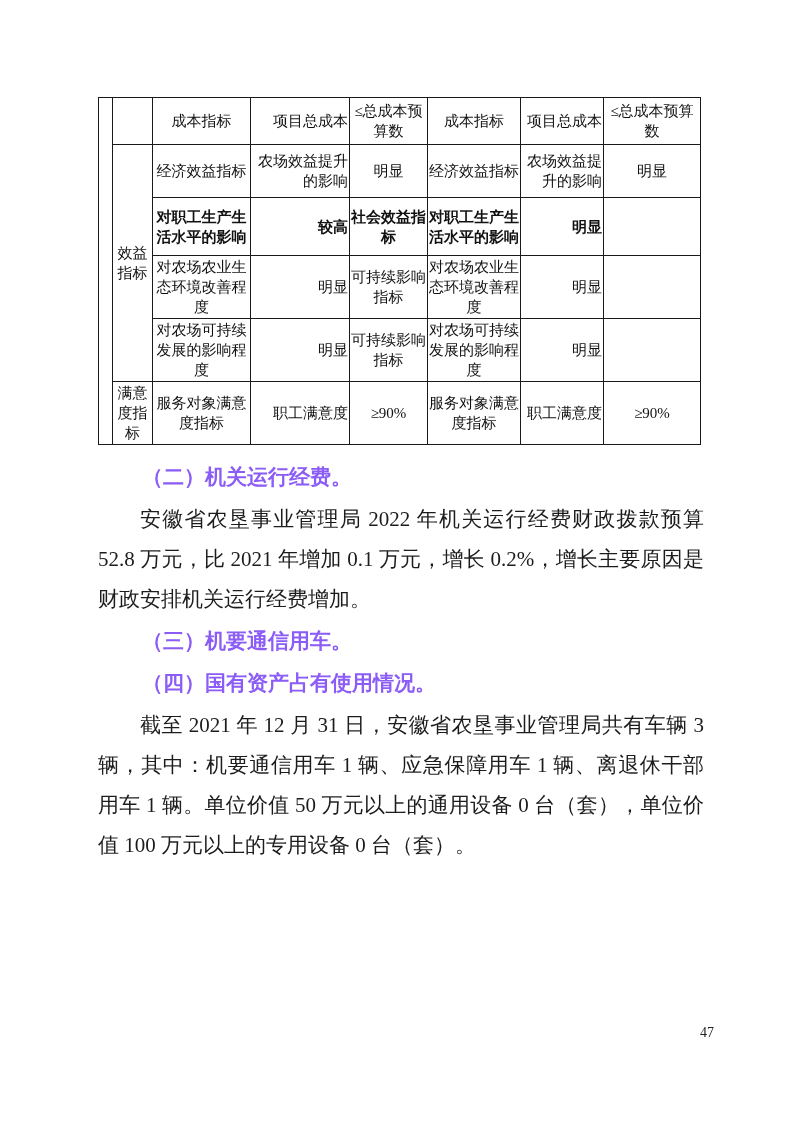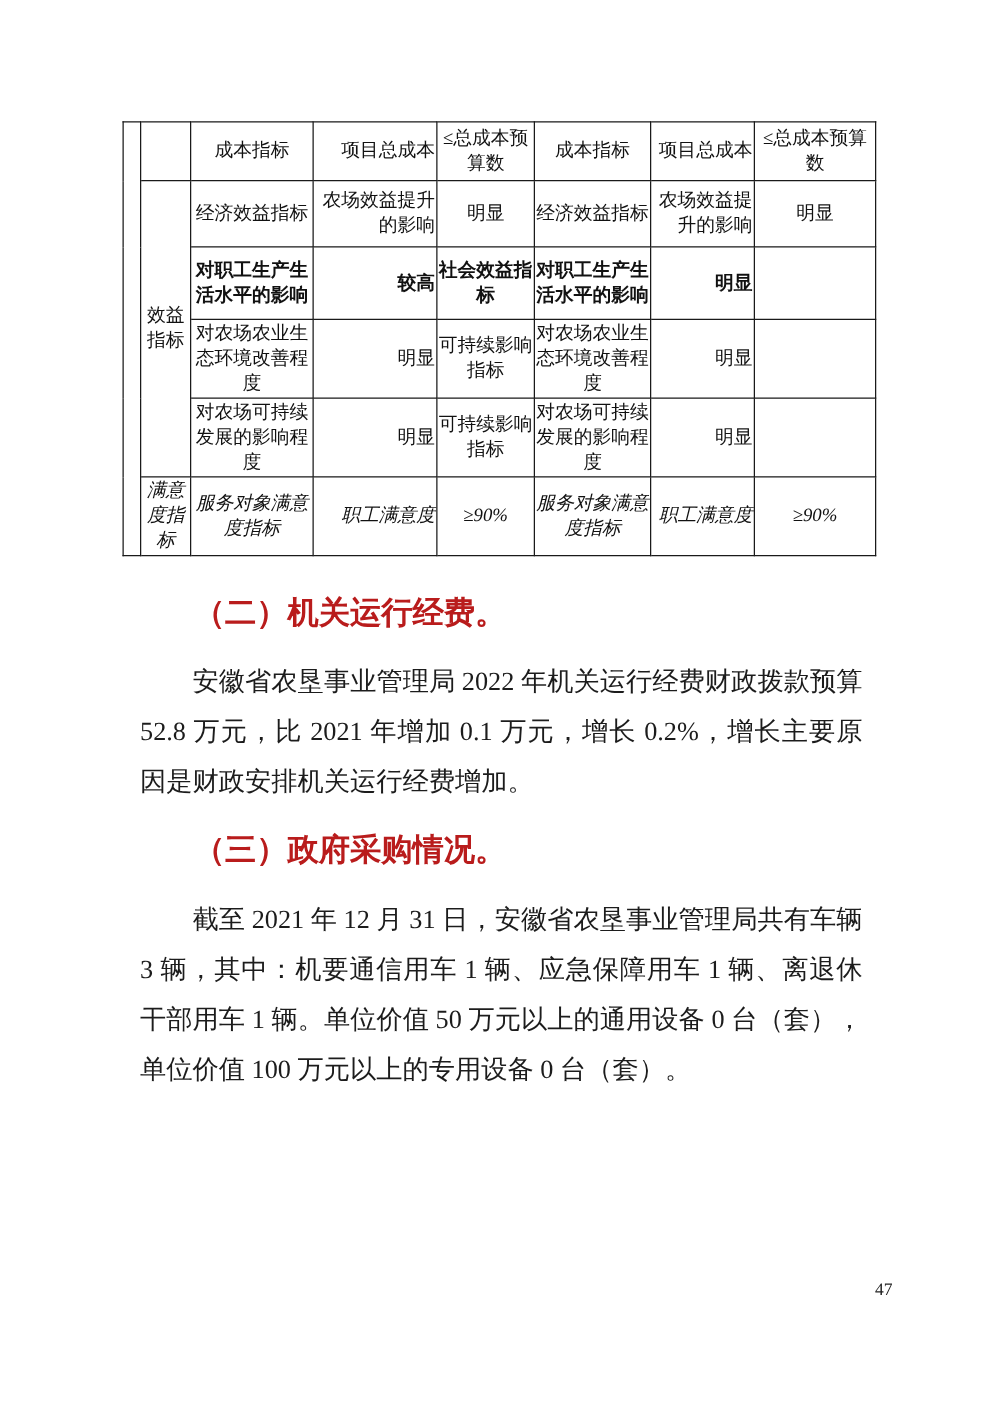--- a/index.html
+++ b/index.html
@@ -28,40 +28,40 @@
     vertical-align:middle;
     overflow:hidden;
     word-break:break-all;
   }
   table.perf td.left { text-align:right; }
   tr.r0 { height:47px; }
   tr.r1 { height:53px; }
   tr.r2 { height:58px;font-weight:bold; }
   tr.r3 { height:58px; }
   tr.r4 { height:57px; }
-  tr.r5 { height:59px;font-style:italic; }
+  tr.r5 { height:59px; }
 
   
   .content {
     position:absolute; left:98px; top:455px;
     width:606px;
     font-size:21px; line-height:40px;
     text-align:justify;
     color:#1c1c1c;
   }
   .content h3 {
-    margin:15px;
-    font-size:25px; font-weight:bold;
+    margin:2px;
+    font-size:21px; font-weight:bold;
     line-height:40px;
     text-indent:42px;
     font-family:"Liberation Sans","DejaVu Sans",sans-serif;
-    color:#b91c1c;
+    color:#8b5cf6;
   }
   .content p {
-    margin:14px;
+    margin:0;
     text-indent:42px;
   }
 
   .page-num {
     position:absolute; left:680px; top:1024px;
     font-size:14px; line-height:18px;
     color:#222222;
     margin-left:20px;
   }
 </style>
@@ -133,19 +133,20 @@
         <td>服务对象满意度指标</td>
         <td class="left">职工满意度</td>
         <td>≥90%</td>
       </tr>
     </tbody>
   </table>
 
   <div class="content">
     <h3>（二）机关运行经费。</h3>
     <p>安徽省农垦事业管理局 2022 年机关运行经费财政拨款预算 52.8 万元，比 2021 年增加 0.1 万元，增长 0.2%，增长主要原因是财政安排机关运行经费增加。</p>
-    <h3>（三）政府采购情况。</h3>
+    <h3>（三）机要通信用车。</h3>
+    <h3>（四）国有资产占有使用情况。</h3>
     <p>截至 2021 年 12 月 31 日，安徽省农垦事业管理局共有车辆 3 辆，其中：机要通信用车 1 辆、应急保障用车 1 辆、离退休干部用车 1 辆。单位价值 50 万元以上的通用设备 0 台（套），单位价值 100 万元以上的专用设备 0 台（套）。</p>
   </div>
 
   <div class="page-num">47</div>
 
 </div>
 
 </body></html>

